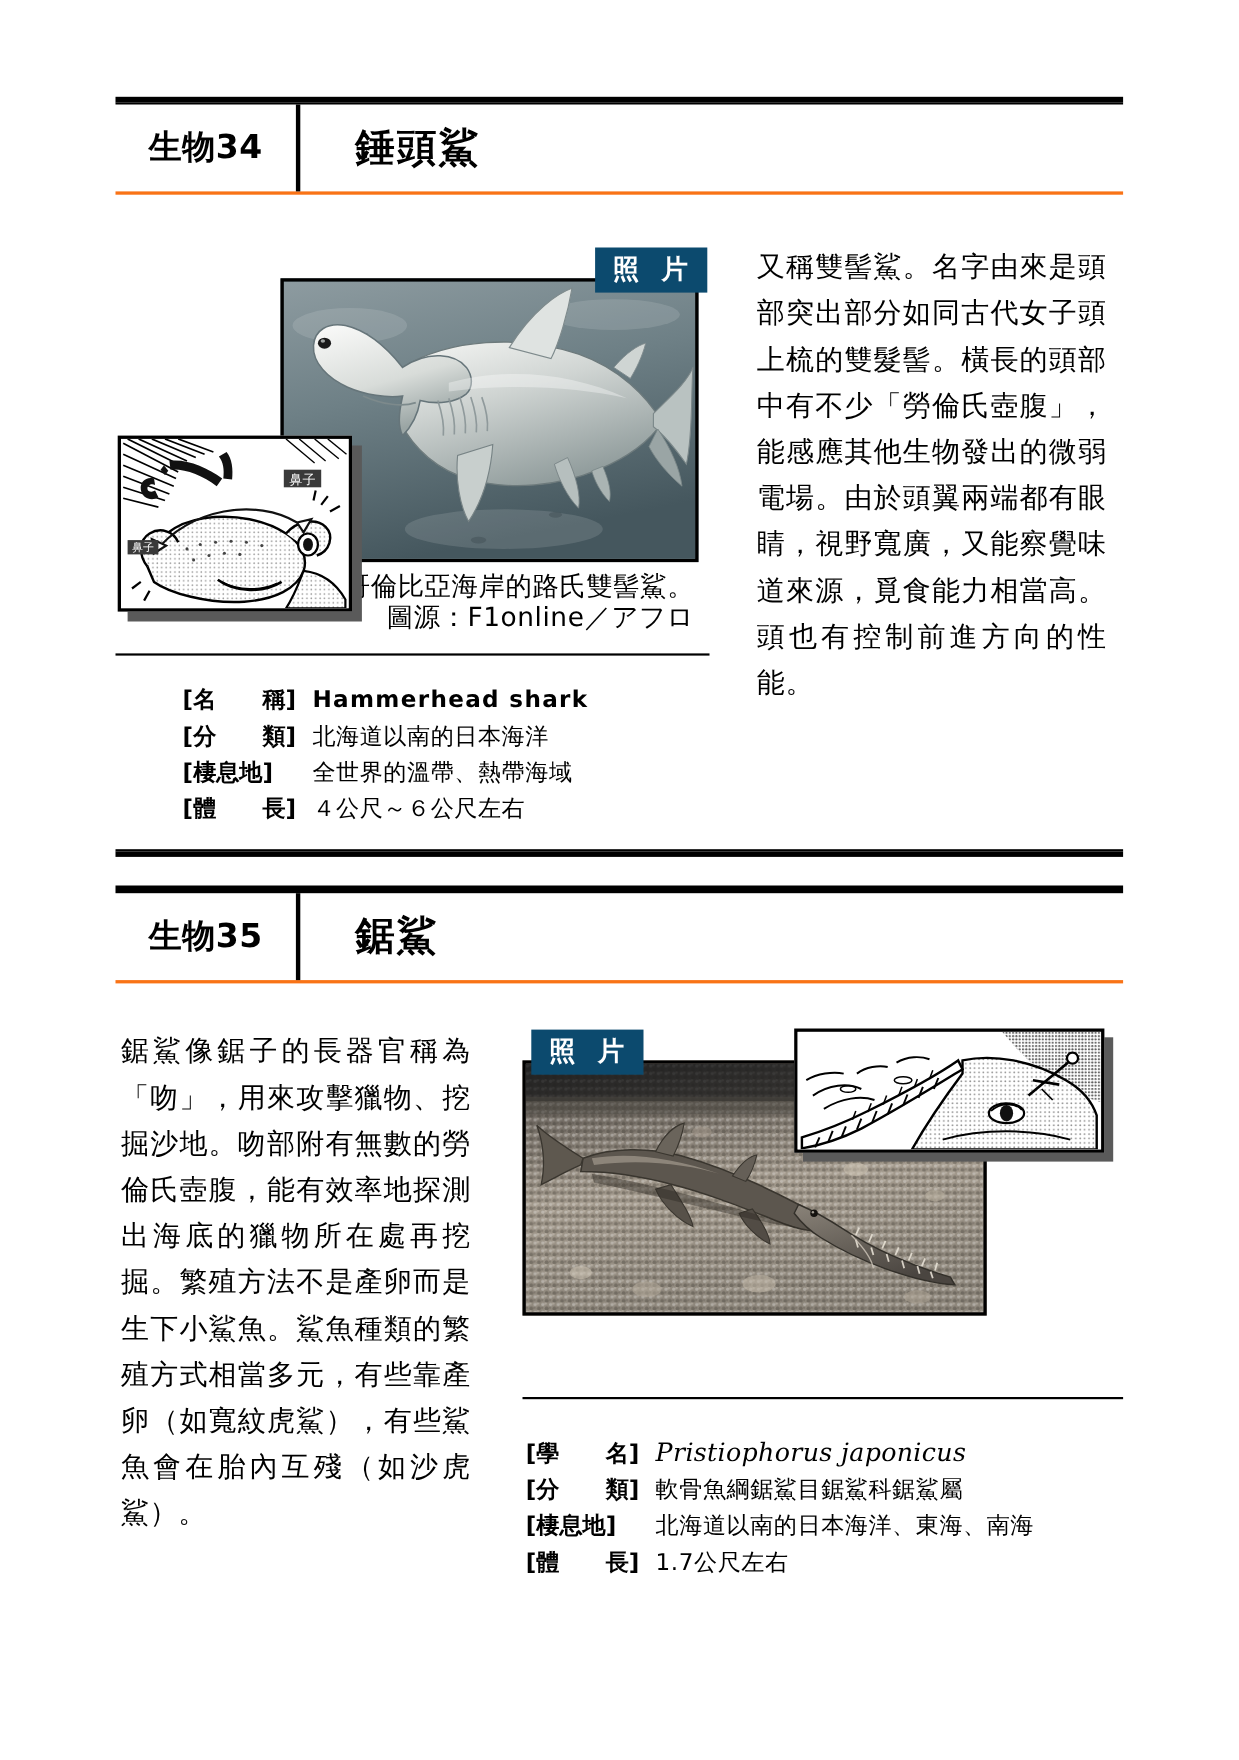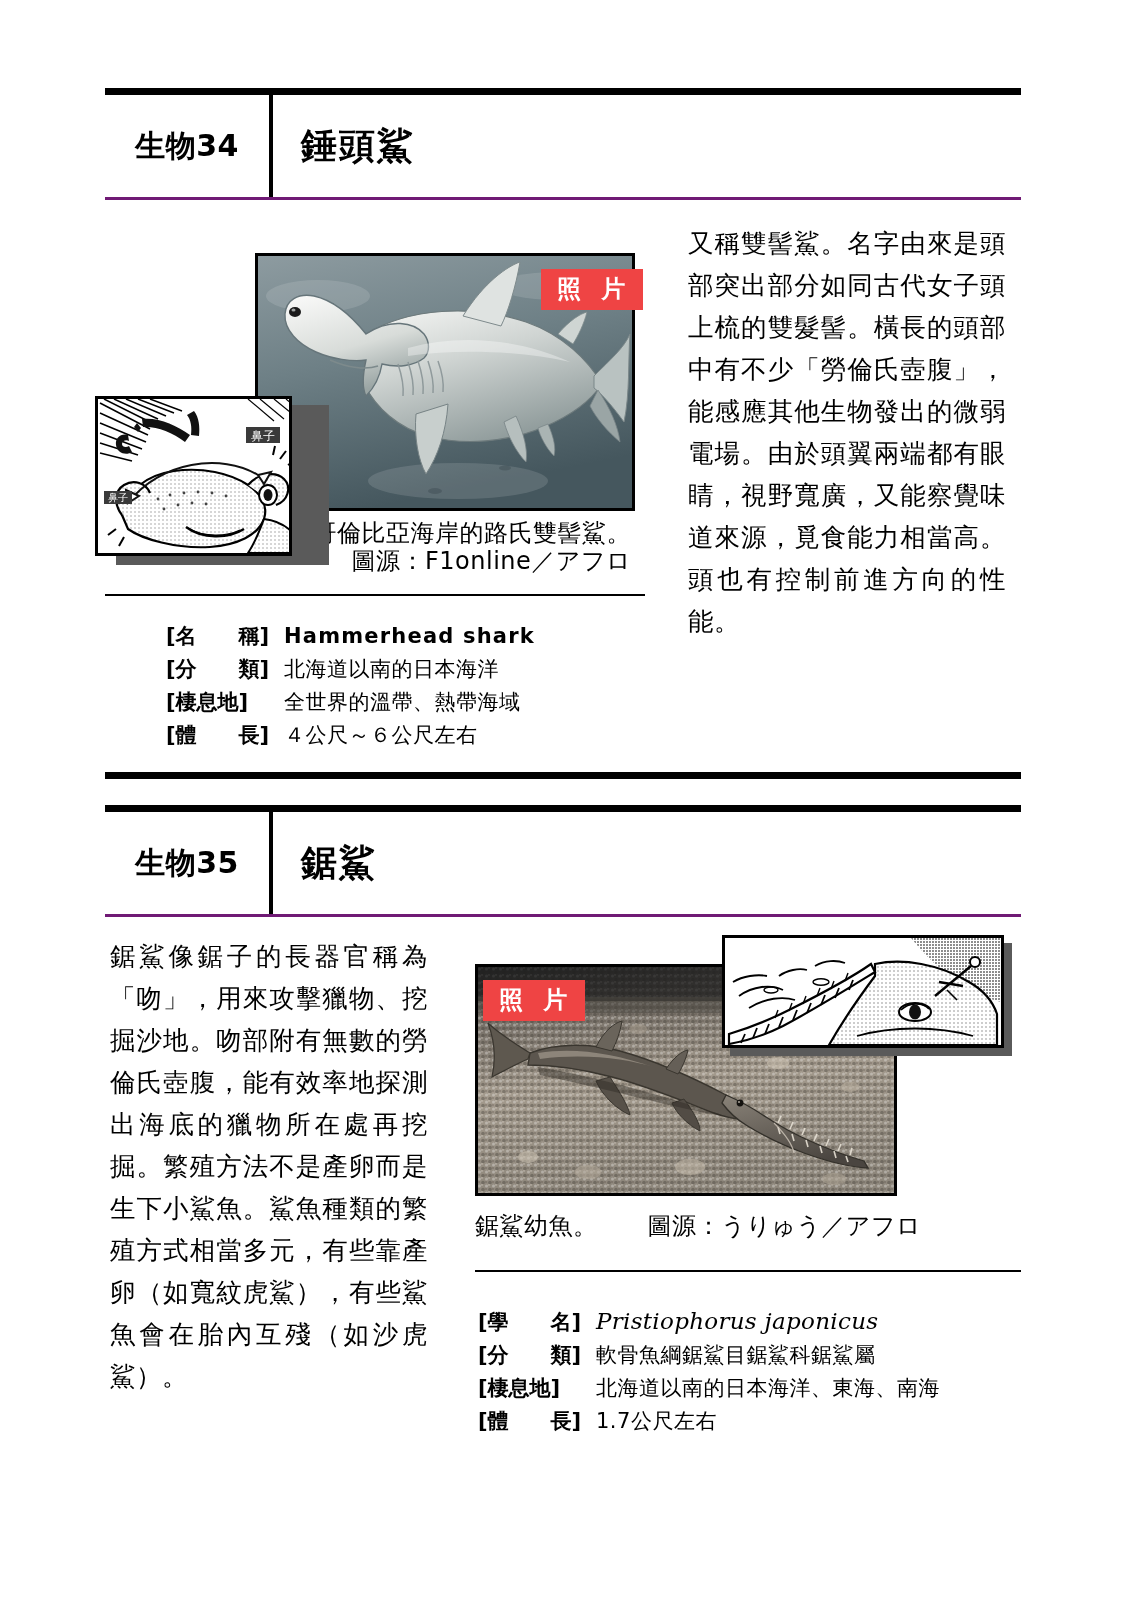--- a/index.html
+++ b/index.html
@@ -18,22 +18,23 @@
   
   .section { position:absolute; left:105px; width:916px; }
   .hdr-rule-top {
     border-top:5px solid #000;
     border-bottom:2px solid #000;
     height:7px;
   }
   .hdr-row {
     display:flex;
     align-items:center;
-    height:105px;
-    border-bottom:3px solid #701a75;
+    height:82px;
+    border-bottom:3px solid #f97316;
+    gap:22px;
   }
   .hdr-num {
     width:168px;
     text-align:center;
     font-family:"DejaVu Sans","Liberation Sans", sans-serif;
     font-weight:bold;
     font-size:30px;
     letter-spacing:0.5px;
     border-right:4px solid #000;
     align-self:stretch;
@@ -64,29 +65,28 @@
   
   .photo-wrap { position:absolute; }
   .photo-frame {
     border:3px solid #000;
     background:#6a7c82;
     overflow:hidden;
     position:relative;
   }
   .photo-tag {
     position:absolute;
-    background:#ef4444;
+    background:#0c4a6e;
     color:#fff;
     font-family:"DejaVu Sans","Liberation Sans", sans-serif;
     font-size:24px;
     font-weight:bold;
     letter-spacing:6px;
     padding:4px 12px 5px 16px;
     z-index:6;
-    margin-top:44px;
   }
   .caption {
     font-family:"DejaVu Sans","Liberation Sans", sans-serif;
     font-size:24px;
     line-height:28px;
     letter-spacing:0.5px;
   }
 
   
   .spec {
@@ -212,21 +212,21 @@
         <path d="M150 92 C200 78 260 82 312 106 C268 96 206 92 150 100 Z" fill="#ffffff" opacity="0.35"></path>
       </svg>
     </div>
     <div class="caption" style="width:380px; margin-top:8px; text-align:right; padding-right:4px;">
       <div>攝於哥倫比亞海岸的路氏雙髻鯊。</div>
       <div>圖源：F1online／アフロ</div>
     </div>
   </div>
 
   <div class="shadowbox" style="left:116px; top:405px; width:213px; height:160px;"></div>
-  <div class="manga" style="left:95px; top:396px; width:197px; height:160px;">
+  <div class="manga" style="left:107px; top:396px; width:213px; height:160px;">
     <svg width="207" height="154" viewBox="0 0 207 154">
       <defs>
         <pattern id="tone34" width="4" height="4" patternUnits="userSpaceOnUse">
           <rect width="4" height="4" fill="#ffffff"></rect>
           <circle cx="1" cy="1" r="0.75" fill="#9a9a9a"></circle>
         </pattern>
       </defs>
       <rect x="0" y="0" width="207" height="154" fill="#ffffff"></rect>
 
       <g stroke="#000" stroke-width="1.5">
@@ -487,24 +487,20 @@
         <path d="M210 58 L246 28" stroke="#000" stroke-width="2.4" fill="none"></path>
         <path d="M214 44 L238 48" stroke="#000" stroke-width="2.4" fill="none"></path>
         <circle cx="250" cy="24" r="5" fill="#ffffff" stroke="#000" stroke-width="2"></circle>
         <path d="M222 52 L232 62" stroke="#000" stroke-width="1.6" fill="none"></path>
       </g>
 
       <path d="M132 98 C168 88 212 88 248 98" fill="none" stroke="#000" stroke-width="1.8"></path>
     </svg>
   </div>
 
-  <div style="position:absolute; left:475px; top:1212px; width:446px; display:flex; justify-content:space-between;">
-    <div class="caption">鋸鯊幼魚。</div>
-    <div class="caption">圖源：うりゅう／アフロ</div>
-  </div>
 
   <div class="thin-rule" style="position:absolute; left:475px; top:1270px; width:546px;"></div>
 
   <div class="spec" style="position:absolute; left:478px; top:1305px; width:545px;">
     <div class="spec-row">
       <div class="spec-key">[<span>學　　名</span>]</div>
       <div class="spec-val sci">Pristiophorus japonicus</div>
     </div>
     <div class="spec-row">
       <div class="spec-key">[<span>分　　類</span>]</div>

